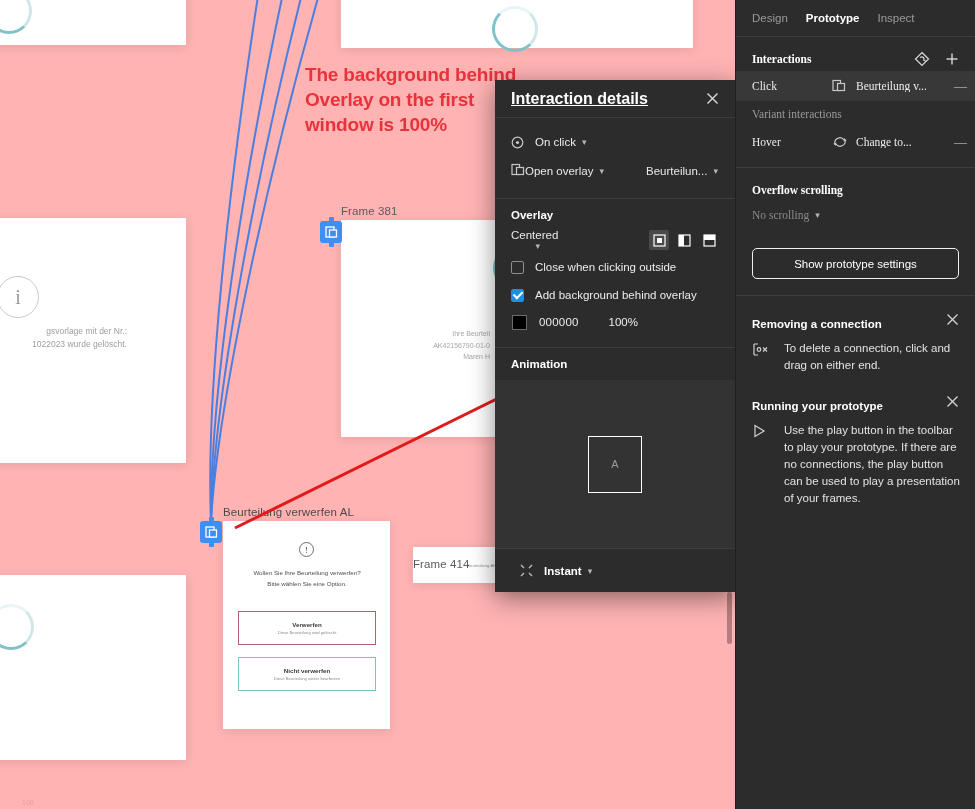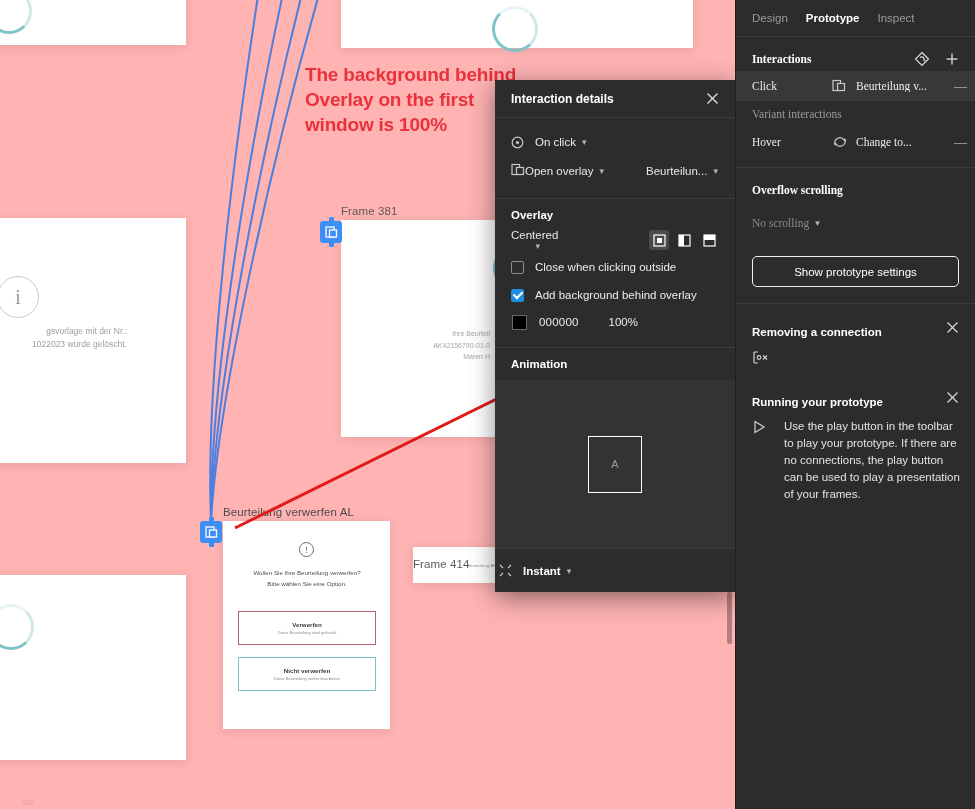--- a/index.html
+++ b/index.html
@@ -169,21 +169,21 @@
     box-shadow: 0 6px 24px rgba(0,0,0,0.45);
     display: flex; flex-direction: column;
   }
   .modal-header {
     height: 38px; flex: none;
     display: flex; align-items: center; justify-content: space-between;
     padding: 0 12px 0 16px;
     border-bottom: 1px solid #3d3d3d;
     background: #2c2c2c;
   }
-  .modal-title { font-size: 12px; font-weight: bold; color: #ffffff; }
+  .modal-title { font-size: 16px; font-weight: bold; color: #ffffff; text-decoration: underline; }
   .icon-btn {
     width: 22px; height: 22px; display: flex;
     align-items: center; justify-content: center;
     color: #cfcfcf; cursor: pointer;
   }
   .modal-sec { padding: 10px 16px 12px; }
   .divider { height: 1px; background: #3d3d3d; }
 
   .row { display: flex; align-items: center; height: 28px; }
   .row .gi { width: 24px; flex: none; display: flex; align-items: center; color: #c8c8c8; }
@@ -230,21 +230,21 @@
     flex: 1 1 auto; background: #333333;
     display: flex; align-items: center; justify-content: center;
   }
   .anim-box {
     width: 54px; height: 57px; border: 1.5px solid #ffffff;
     display: flex; align-items: center; justify-content: center;
     color: #9a9a9a; font-size: 11px;
   }
   .anim-footer {
     height: 44px; flex: none; border-top: 1px solid #3d3d3d;
-    display: flex; align-items: center; padding: 0 4px;
+    display: flex; align-items: center; padding: 0 25px;
   }
   .anim-footer .rtext { font-weight: bold; color: #ffffff; }
 
   
   .sidebar {
     position: absolute; right: 0; top: 0;
     width: 240px; height: 809px;
     background: #2c2c2c; color: #e8e8e8;
     border-left: 1px solid #1f1f1f;
     display: flex; flex-direction: column;
@@ -269,21 +269,21 @@
     margin: 0 -16px; padding: 0 12px 0 16px; cursor: pointer;
   }
   .int-row.hl { background: #383838; }
   .int-row .k { flex: 0 0 80px; font-size: 11.5px; color: #ececec; }
   .int-row .ic { width: 24px; display: flex; align-items: center; color: #c8c8c8; }
   .int-row .v { flex: 1; font-size: 11.5px; color: #ececec; white-space: nowrap; overflow: hidden; }
   .int-row .minus { color: #c0c0c0; font-size: 13px; padding-left: 4px; }
 
   .sub-label { font-size: 11.5px; color: #9a9a9a; height: 26px; display: flex; align-items: center; }
 
-  .of-val { font-size: 11.5px; color: #8a8a8a; display: flex; align-items: center; height: 26px; margin-top: 8px; }
+  .of-val { font-size: 11.5px; color: #8a8a8a; display: flex; align-items: center; height: 26px; }
 
   .proto-btn-wrap { padding: 10px 16px 16px; }
   .proto-btn {
     width: 100%; height: 31px; border-radius: 5px;
     border: 1px solid #f0f0f0; background: transparent;
     color: #ffffff; font-size: 11.5px; cursor: pointer;
     font-family: "Liberation Sans", sans-serif;
   }
 
   .tip { padding: 12px 12px 4px 16px; }
@@ -577,20 +577,21 @@
         </span>
       </div>
       <div class="tip-body">
         <span class="tip-ic">
           <svg width="18" height="16" viewBox="0 0 18 16">
             <path d="M2,2 L6,2 M2,2 L2,13 M2,13 L6,13" fill="none" stroke="#d0d0d0" stroke-width="1.2"></path>
             <circle cx="7" cy="7.5" r="1.8" fill="none" stroke="#d0d0d0" stroke-width="1.2"></circle>
             <path d="M11,5.5 L15,9.5 M15,5.5 L11,9.5" stroke="#d0d0d0" stroke-width="1.2"></path>
           </svg>
         </span>
+        <span class="tip-text">To delete a connection, click and drag on either end.</span>
       </div>
     </div>
 
     <div class="tip">
       <div class="tip-head">
         <span class="tip-title">Running your prototype</span>
         <span class="icon-btn">
           <svg width="13" height="13" viewBox="0 0 13 13">
             <line x1="1.5" y1="1.5" x2="11.5" y2="11.5" stroke="#d6d6d6" stroke-width="1.3"></line>
             <line x1="11.5" y1="1.5" x2="1.5" y2="11.5" stroke="#d6d6d6" stroke-width="1.3"></line>

